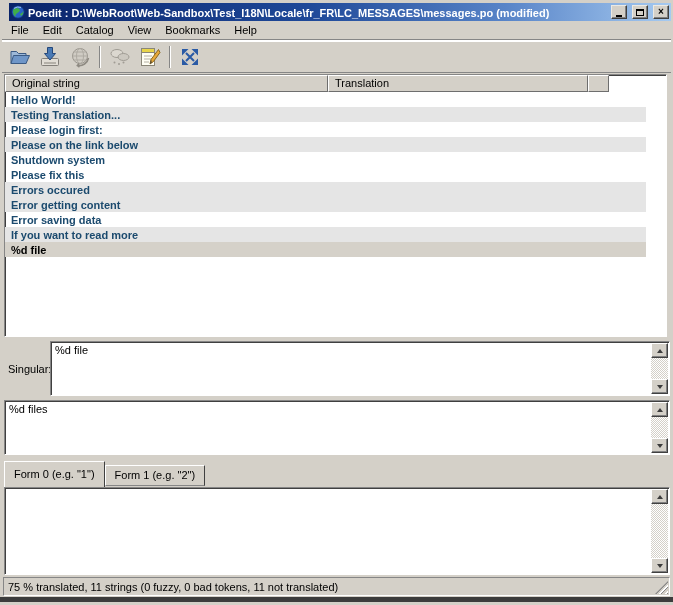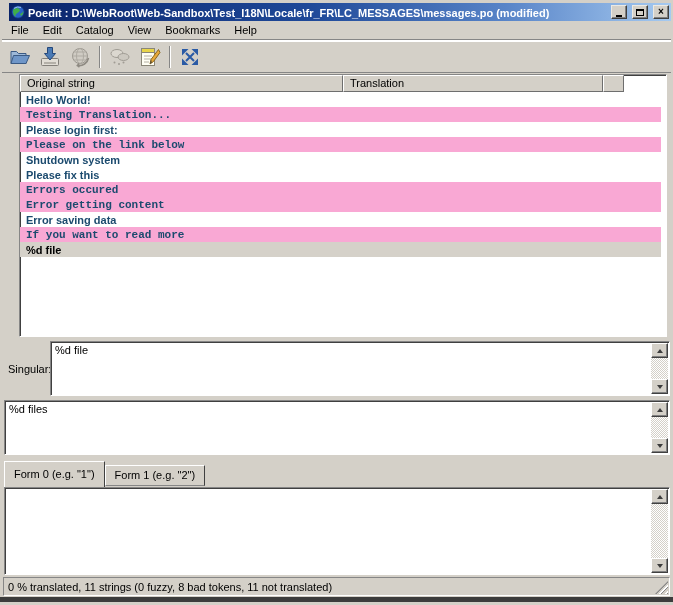--- a/index.html
+++ b/index.html
@@ -24,32 +24,32 @@
   .menu-bar{height:18px;display:flex;align-items:center;padding-left:2px;}
   .menu-item{padding:2px 7px;}
   .etched{height:2px;border-top:1px solid #868686;border-bottom:1px solid #fff;}
   
   .toolbar{height:31px;display:flex;align-items:center;padding-left:4px;gap:2px;
     border-bottom:1px solid #868686;}
   .tool-btn{width:28px;height:26px;display:flex;align-items:center;justify-content:center;}
   .tool-sep{width:2px;height:22px;border-left:1px solid #868686;border-right:1px solid #fff;margin:0 3px;}
   .tb-highlight{height:1px;background:#fff;}
   
-  .list{margin:1px 4px 0 17px;height:263px;background:#fff;
+  .list{margin:1px 4px 0 2px;height:263px;background:#fff;
     border:1px solid;border-color:#868686 #fff #fff #868686;
     box-shadow:inset 1px 1px 0 #404040;overflow:hidden;}
   .list-header{display:flex;height:17px;}
   .col{background:#d4d0c8;border:1px solid;border-color:#fff #6e6e6e #6e6e6e #fff;
     padding:1px 0 0 6px;overflow:hidden;white-space:nowrap;}
   .col1{width:323px;}
   .col2{width:260px;}
   .col-filler{width:21px;}
   .row{height:15px;line-height:17px;width:641px;padding-left:6px;
     font-weight:bold;color:#1b4a6e;white-space:nowrap;overflow:hidden;}
-  .row.alt{background:#f9a8d4;font-family:Liberation Mono, monospace;}
+  .row.alt{background:#e5e5e5;}
   .row.selected{background:#d5d1c9;color:#000;}
   
   .editor-panel{padding-top:4px;position:relative;}
   .field-row{display:flex;margin:0 1px 4px 2px;}
   .field-label{width:46px;display:flex;align-items:center;padding-left:4px;}
   .ta-wrap{flex:1;height:55px;background:#fff;display:flex;
     border:1px solid;border-color:#868686 #fff #fff #868686;box-shadow:inset 1px 1px 0 #404040;}
   textarea.ta{flex:1;border:0;resize:none;outline:none;background:#fff;margin:1px;
     font-family:"Liberation Sans",sans-serif;font-size:11px;padding:1px 3px;}
   .vscroll{width:17px;display:flex;flex-direction:column;margin:1px 1px 1px 0;
@@ -233,18 +233,18 @@
           </span>
         <span class="sb-track"></span>
         <span class="sb-btn">
             <span class="tri-down"></span>
           </span>
       </div>
     </div>
   </div>
 
   <div class="status-bar">
-    <span>0 % translated, 11 strings (0 fuzzy, 8 bad tokens, 11 not translated)</span>
+    <span>75 % translated, 11 strings (0 fuzzy, 0 bad tokens, 11 not translated)</span>
     <span class="grip"></span>
   </div>
 
   <div class="bottom-strip"></div>
 </div>
 
 </body></html>

